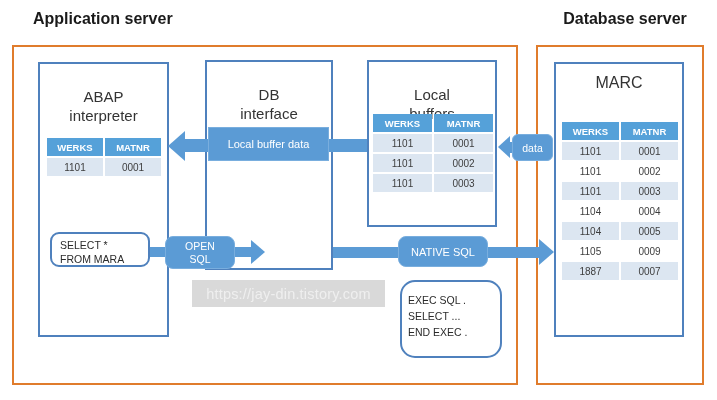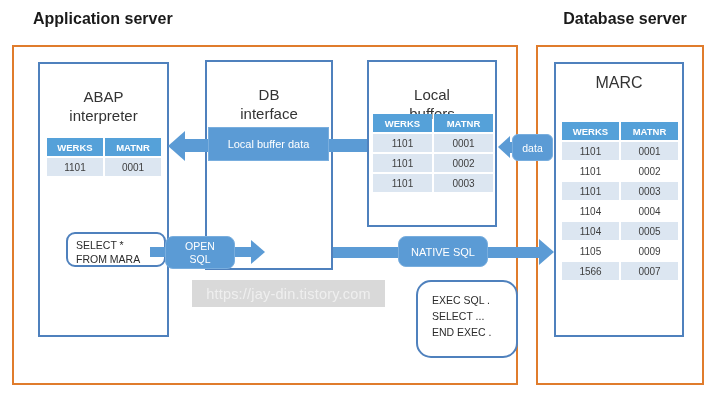--- a/index.html
+++ b/index.html
@@ -28,24 +28,24 @@
   .abap-table { left:7px; top:74px; width:114px; }
   .lbuf-table { left:4px; top:52px; width:120px; }
   .marc-table { left:6px; top:58px; width:116px; }
   .trow { display:flex; gap:2px; margin-bottom:2px; }
   .trow .tcell { flex:1; text-align:center; }
   .thead .tcell { background:#55a1d9; color:#fff; font-weight:700; font-size:9.5px; padding:4px 0 3px; }
   .tdata .tcell { background:#dce6f1; color:#3d3d3d; font-size:10px; padding:4px 0 3px; }
   .tdata.alt .tcell { background:#ffffff; }
 
   .code-box { position:absolute; border:2px solid #4f81bd; border-radius:9px; background:#fff;
-    box-sizing:border-box; color:#2b2b2b; white-space:pre-line; z-index:2;margin-left:16px; }
+    box-sizing:border-box; color:#2b2b2b; white-space:pre-line; z-index:2; }
   .select-box { left:10px; top:168px; width:100px; height:35px; font-size:10.5px; line-height:1.35; padding:4px 0 0 8px; }
   .exec-box   { left:400px; top:280px; width:102px; height:78px; border-radius:15px;
-    font-size:10.5px; line-height:1.5; padding:11px 0 0 14px; }
+    font-size:10.5px; line-height:1.5; padding:11px 0 0 6px; }
 
   .shaft { position:absolute; background:#5b9bd5; z-index:4; }
   .head  { position:absolute; width:0; height:0; z-index:4; }
   .head-left-lbd   { left:168px; top:131px; border-top:15px solid transparent; border-bottom:15px solid transparent; border-right:17px solid #5b9bd5; }
   .head-left-data  { left:498px; top:136px; border-top:11px solid transparent; border-bottom:11px solid transparent; border-right:12px solid #5b9bd5; }
   .head-right-open { left:251px; top:240px; border-top:12px solid transparent; border-bottom:12px solid transparent; border-left:14px solid #5b9bd5; }
   .head-right-nat  { left:539px; top:239px; border-top:13px solid transparent; border-bottom:13px solid transparent; border-left:15px solid #5b9bd5; }
   .shaft-lbd  { left:184px; top:139px; width:183px; height:13px; }
   .shaft-data { left:508px; top:142px; width:6px;  height:11px; }
   .shaft-open1{ left:150px; top:247px; width:16px; height:10px; }
@@ -145,21 +145,21 @@
         </div>
         <div class="trow tdata">
           <div class="tcell">1104</div>
           <div class="tcell">0005</div>
         </div>
         <div class="trow tdata alt">
           <div class="tcell">1105</div>
           <div class="tcell">0009</div>
         </div>
         <div class="trow tdata">
-          <div class="tcell">1566</div>
+          <div class="tcell">1887</div>
           <div class="tcell">0007</div>
         </div>
       </div>
   </div>
 
   <div class="shaft shaft-lbd"></div>
   <div class="head head-left-lbd"></div>
   <div class="arrow-label label-lbd">Local buffer data</div>
 
   <div class="shaft shaft-data"></div>

